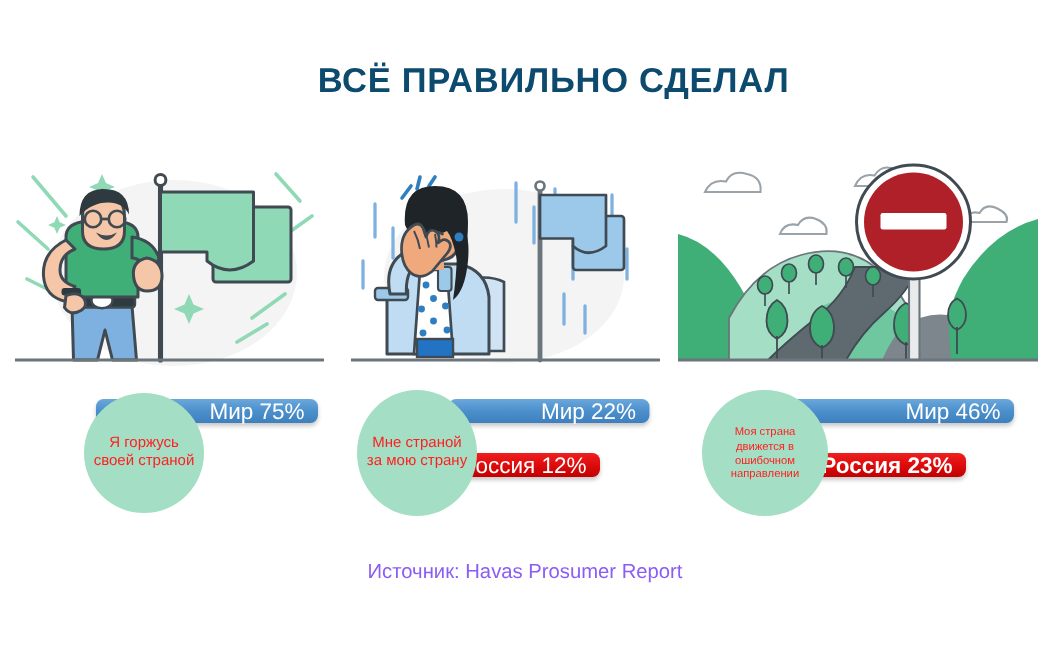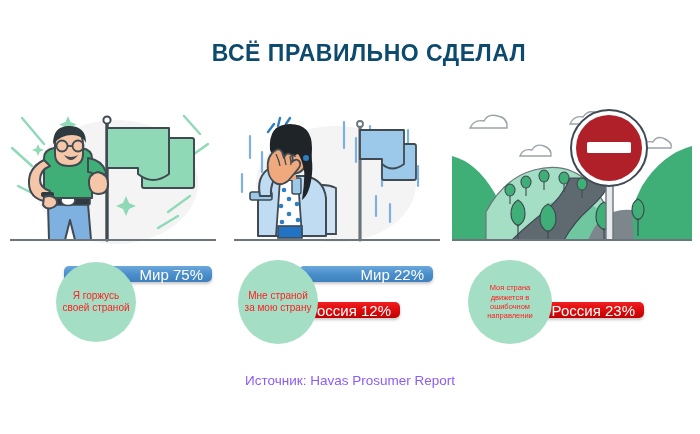--- a/index.html
+++ b/index.html
@@ -77,21 +77,21 @@
 
   #circle-1{left:0;top:0px;width:80px;height:80px;font-size:10px;padding:0 4px;margin-left:44px;}
   #circle-2{left:0;top:-2px;width:80px;height:84px;font-size:10px;padding:0 4px;}
   #circle-3{left:0;top:-2px;width:84px;height:84px;font-size:7.5px;padding:0 5px;}
 
   #bar-1-world{left:52px;width:148px;}
   #bar-1-russia{left:52px;width:148px;}
   #bar-2-world{left:61px;width:134px;}
   #bar-2-russia{left:50px;width:112px;}
   #bar-3-world{left:56px;width:152px;}
-  #bar-3-russia{left:56px;width:120px;}
+  #bar-3-russia{left:56px;width:120px;font-weight:bold;}
 
   
   .source{
     position:absolute;
     top:373px;left:0;width:700px;
     text-align:center;
     font-size:13.5px;
     color:#8b5cf6;
   }
 </style>
@@ -317,20 +317,23 @@
     </div>
     <div class="bar russia" id="bar-2-russia">
       <span>Россия 12%</span>
     </div>
     <div class="circle" id="circle-2">
       <span>Мне страной за мою страну</span>
     </div>
   </div>
 
   <div class="stat" id="stat-3">
+    <div class="bar world" id="bar-3-world">
+      <span>Мир 46%</span>
+    </div>
     <div class="bar russia" id="bar-3-russia">
       <span>Россия 23%</span>
     </div>
     <div class="circle" id="circle-3">
       <span>Моя страна движется в ошибочном направлении</span>
     </div>
   </div>
 
   <div class="source">Источник: Havas Prosumer Report</div>
 

